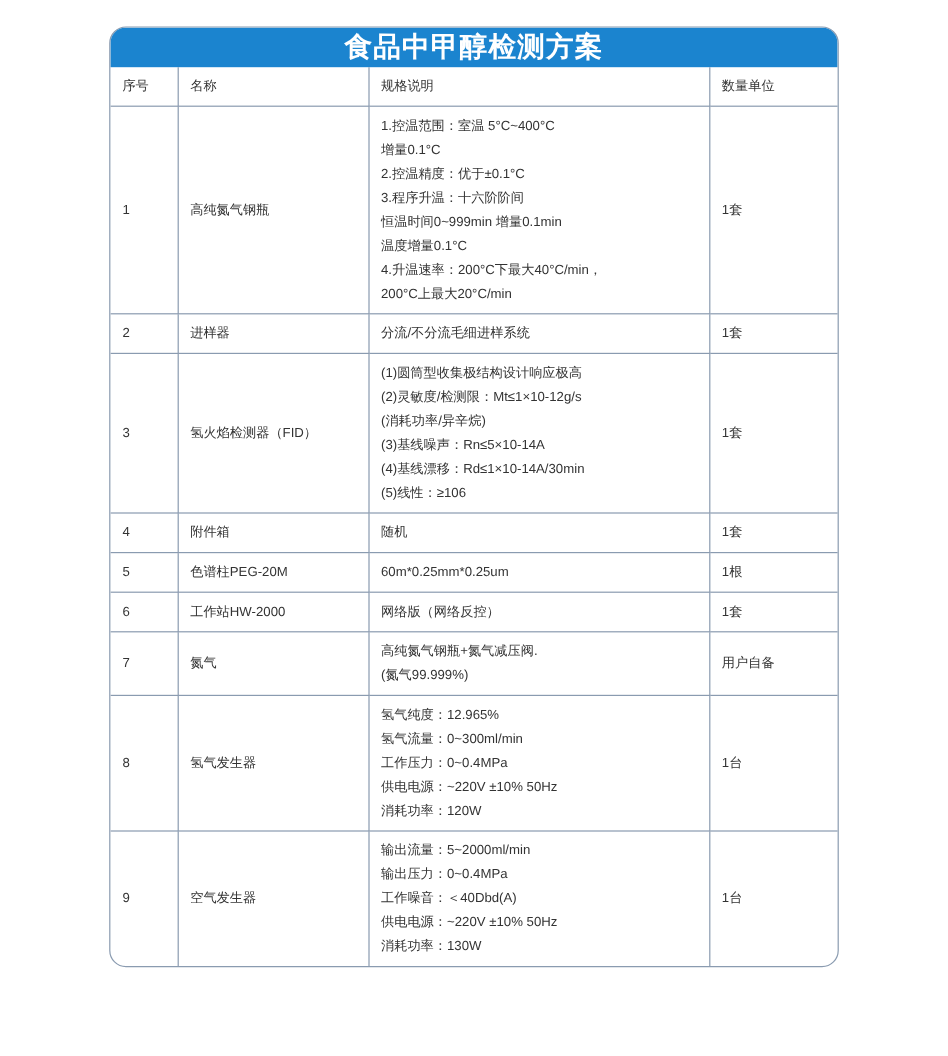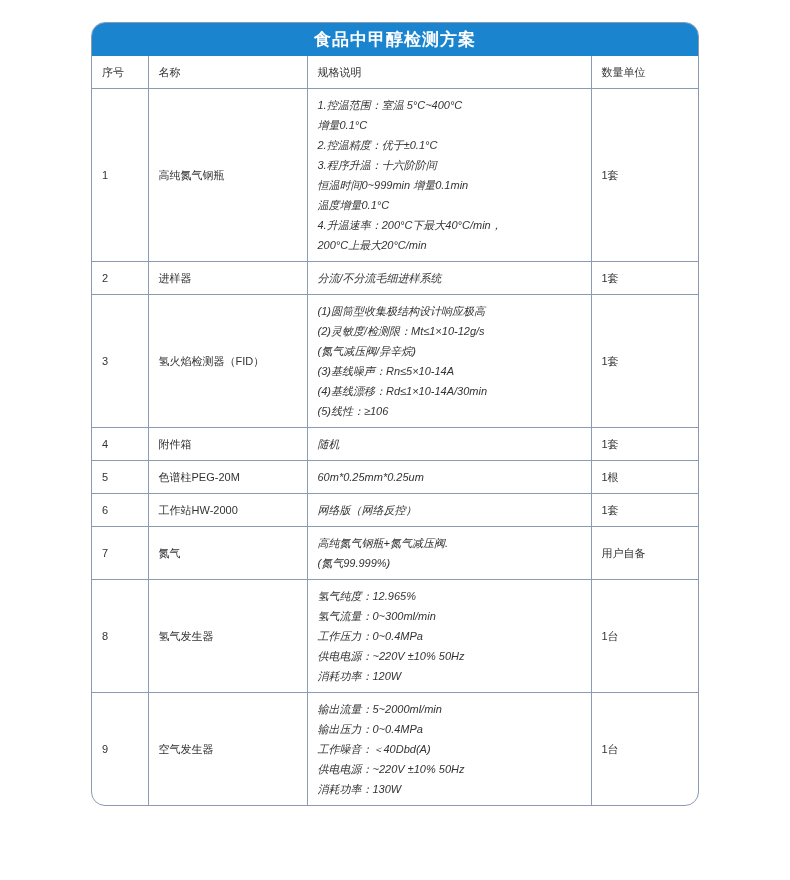--- a/index.html
+++ b/index.html
@@ -25,21 +25,21 @@
     overflow: hidden;
     background: #fff;
   }
   .title-bar {
     background: var(--title-bg);
     color: var(--title-text);
     height: 33px;
     display: flex;
     align-items: center;
     justify-content: center;
-    font-size: 17px;
+    font-size: 23px;
     font-weight: bold;
     letter-spacing: 1px;
   }
   table.spec {
     width: 100%;
     border-collapse: collapse;
     table-layout: fixed;
     font-size: 11px;
     line-height: 20px;
   }
@@ -54,21 +54,21 @@
     font-weight: normal;
     text-align: left;
     word-break: break-all;
   }
   table.spec tr > *:first-child { border-left: 0; }
   table.spec tr > *:last-child  { border-right: 0; }
   table.spec thead tr > * { border-top: 0; }
   table.spec tbody tr:last-child > * { border-bottom: 0; }
   td.no { text-align: center; }
   td.spec-cell { padding: 6px 8px; }
-  .spec-line { white-space: normal; font-style: italic; }
+  .spec-line { white-space: normal; }
 </style>
 </head>
 <body>
 
 <div class="sheet">
   <div class="title-bar">
     <span>食品中甲醇检测方案</span>
   </div>
   <table class="spec">
     <colgroup>
@@ -108,21 +108,21 @@
             <div class="spec-line">分流/不分流毛细进样系统</div>
           </td>
           <td>1套</td>
         </tr>
         <tr>
           <td class="no">3</td>
           <td>氢火焰检测器（FID）</td>
           <td class="spec-cell">
             <div class="spec-line">(1)圆筒型收集极结构设计响应极高</div>
             <div class="spec-line">(2)灵敏度/检测限：Mt≤1×10-12g/s</div>
-            <div class="spec-line">(氮气减压阀/异辛烷)</div>
+            <div class="spec-line">(消耗功率/异辛烷)</div>
             <div class="spec-line">(3)基线噪声：Rn≤5×10-14A</div>
             <div class="spec-line">(4)基线漂移：Rd≤1×10-14A/30min</div>
             <div class="spec-line">(5)线性：≥106</div>
           </td>
           <td>1套</td>
         </tr>
         <tr>
           <td class="no">4</td>
           <td>附件箱</td>
           <td class="spec-cell">

